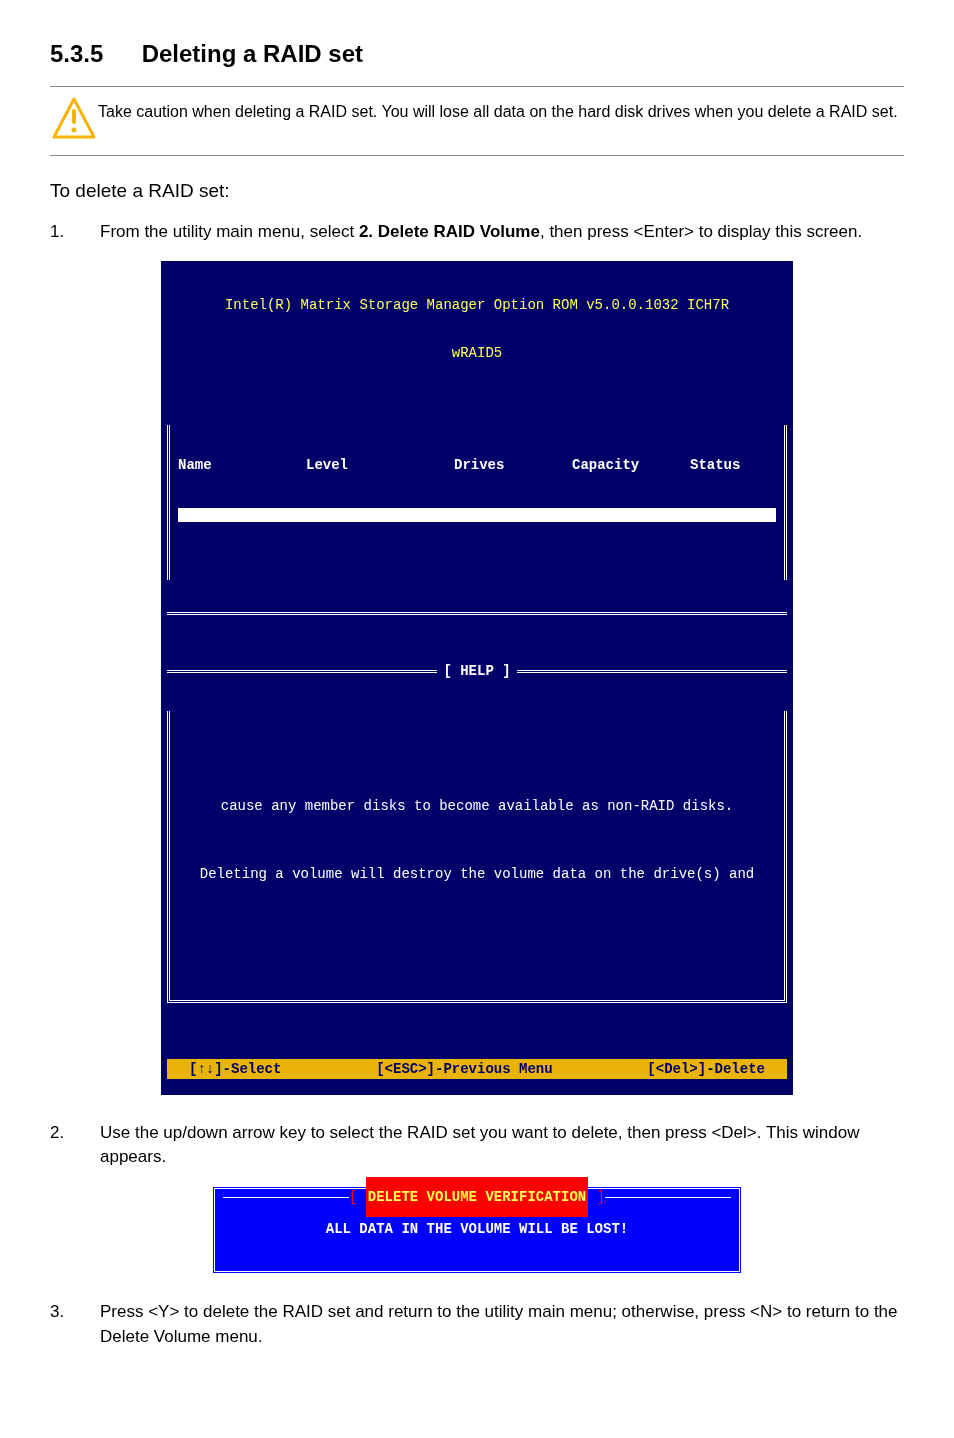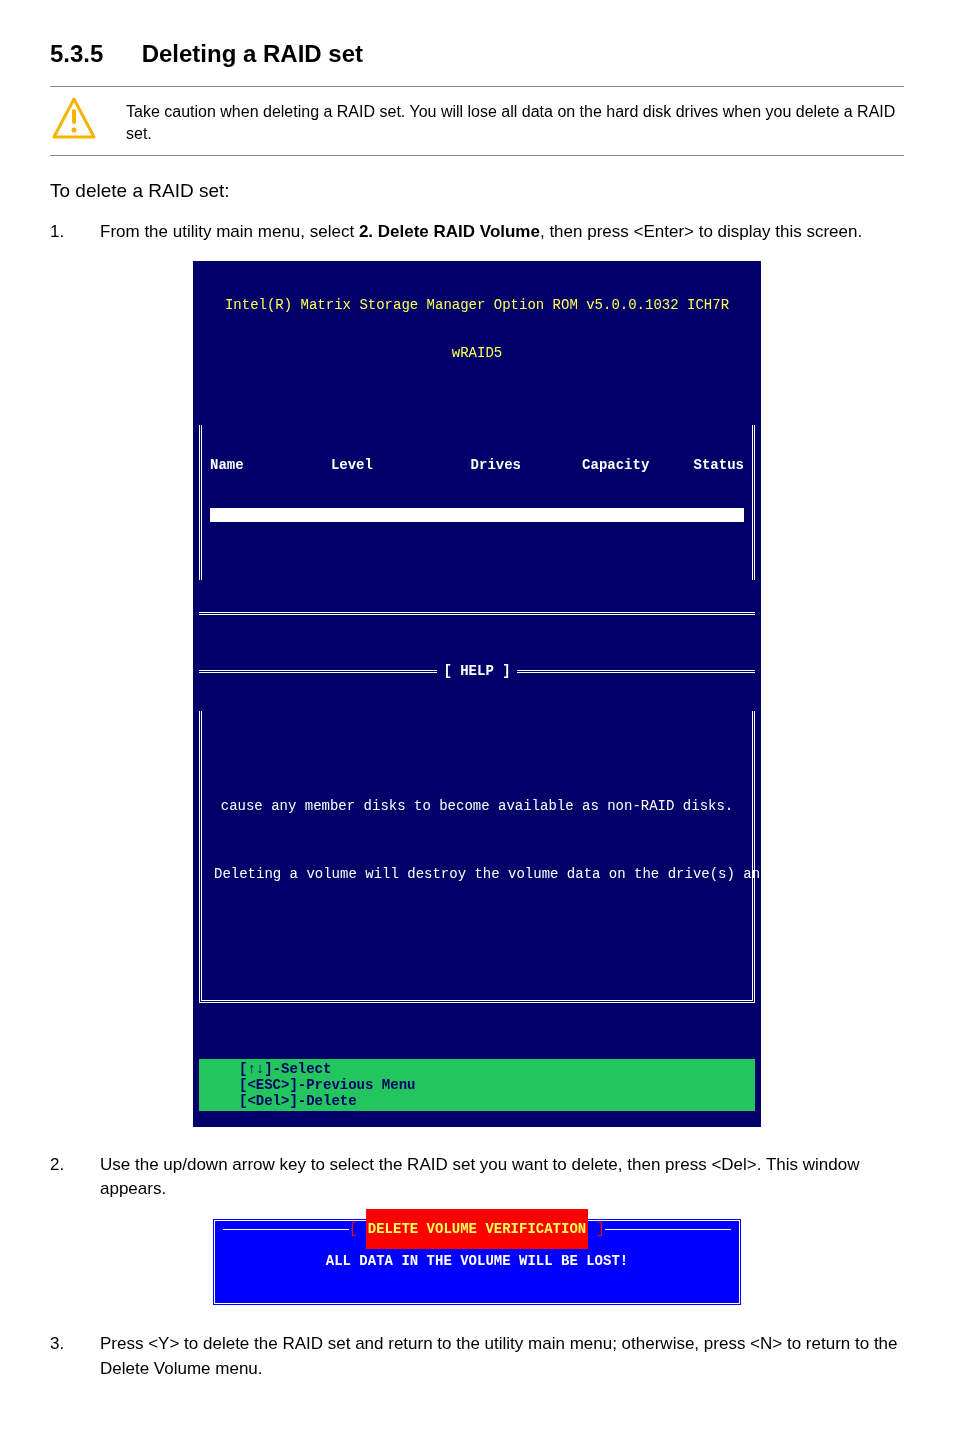--- a/index.html
+++ b/index.html
@@ -14,21 +14,20 @@
   }
   h2 {
     font-size: 24px;
     font-weight: bold;
     margin: 0 0 18px 0;
   }
   .section-number { display: inline-block; min-width: 85px; }
   .warning-row {
     display: flex;
     align-items: flex-start;
-    gap: 28px;
     border-top: 1px solid #888;
     border-bottom: 1px solid #888;
     padding: 8px 0;
     margin: 0 0 24px 0;
   }
   .warning-text { font-size: 16px; line-height: 1.4; padding-top: 6px; }
   .warn-icon { flex: 0 0 48px; }
   .bodytext { font-size: 19px; margin: 0 0 18px 0; }
   ol.steps { list-style: none; padding: 0; margin: 0; }
   ol.steps > li {
@@ -42,21 +41,21 @@
 
   
   .term {
     font-family: "Courier New", Courier, monospace;
     font-size: 14px;
     white-space: pre;
     background: #000068;
     color: #fff;
     padding: 4px 6px 0 6px;
     margin: 6px auto 26px auto;
-    width: 568px;
+    width: 632px;
   }
   .term .center { text-align: center; }
   .yellow { color: #ffff55; }
   .frame-row { display: flex; }
   .frame-row .line { flex: 1; border-top: 3px double #fff; margin-top: 8px; }
   .frame-row .mid { padding: 0 2px; }
   .contentbox {
     border-left: 3px double #fff;
     border-right: 3px double #fff;
     padding: 0 8px;
@@ -77,28 +76,27 @@
   .help-mid { padding: 0 6px; font-weight: bold; }
   .help-body {
     border-left: 3px double #fff;
     border-right: 3px double #fff;
     border-bottom: 3px double #fff;
     padding: 40px 12px 70px 12px;
     text-align: center;
     line-height: 1.6;
   }
   .footer-bar {
-    background: #22c55e;
+    background: #eab308;
     color: #000068;
     display: flex;
     justify-content: space-between;
-    padding: 2px 40px;
+    padding: 2px 22px;
     margin-top: 8px;
     font-weight: bold;
-    flex-direction: column;
   }
 
   
   .dialog2 {
     font-family: "Courier New", Courier, monospace;
     font-size: 14px;
     background: #0000ff;
     color: #ff0000;
     width: 530px;
     margin: 6px auto 26px auto;

